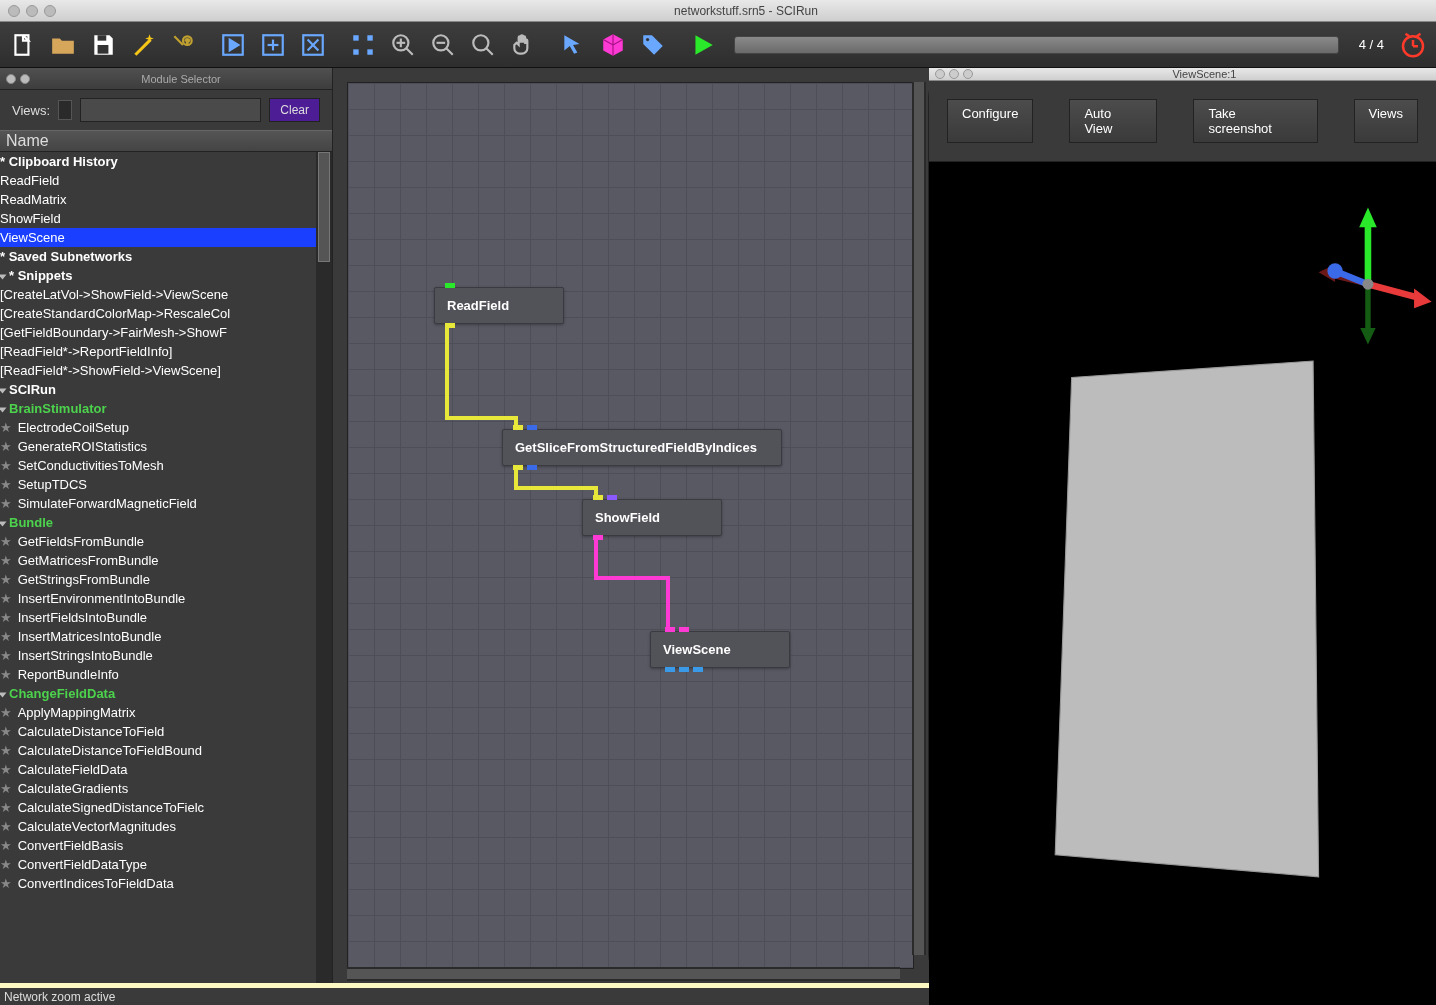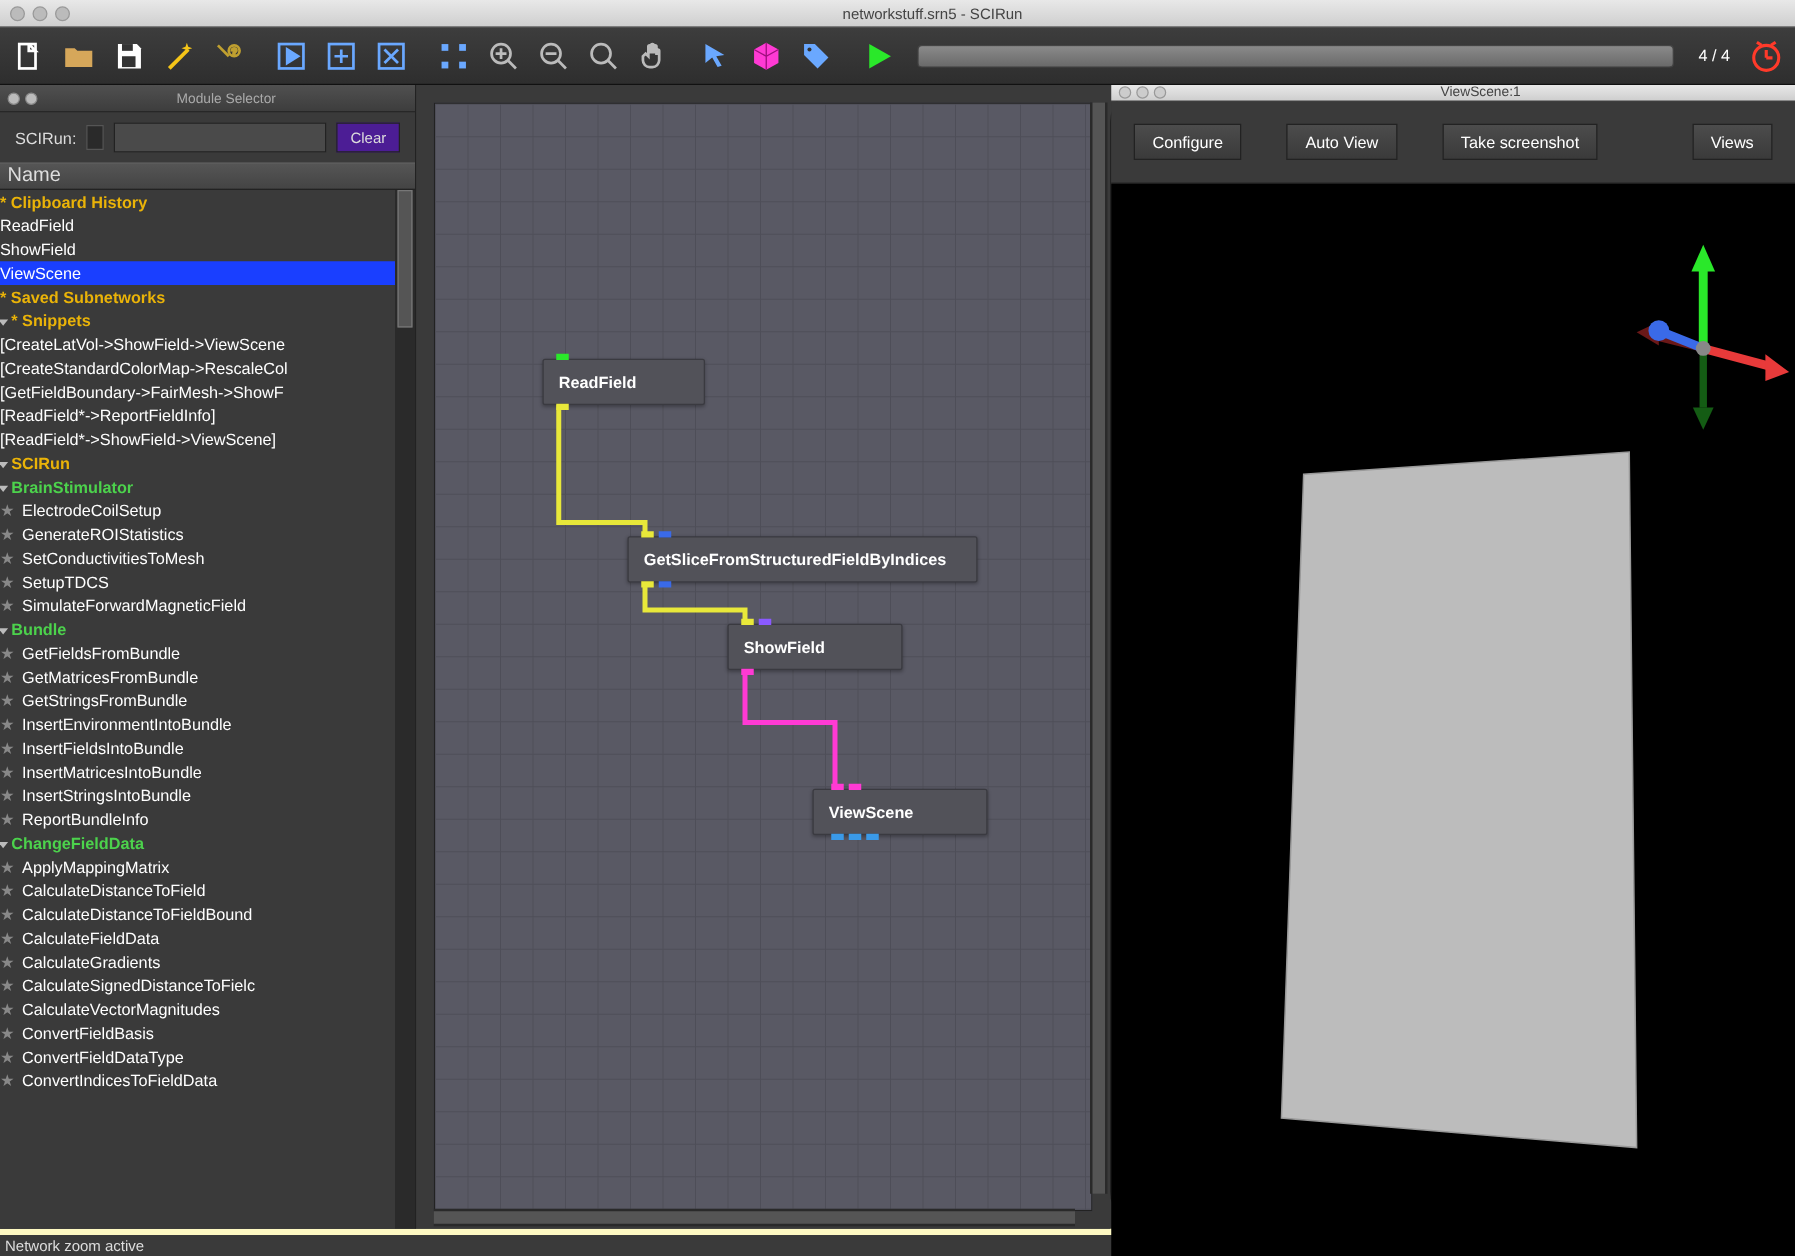--- a/index.html
+++ b/index.html
@@ -35,21 +35,21 @@
 .filter-input { flex:1; height:24px; background:#4a4a4a; border:1px solid #222; }
 .clear-btn { padding:4px 10px; background:#4c1d95; border:1px solid #222; font-size:12px; cursor:pointer; }
 .tree-head { height:22px; background:linear-gradient(#555,#444); border-top:1px solid #666; border-bottom:1px solid #222; display:flex; align-items:center; padding-left:6px; font-size:16px; }
 .tree { flex:1; overflow-y:hidden; position:relative; background:#3a3a3a; }
 .tree ul { list-style:none; }
 .tree li { padding: 1px 0 1px 0; white-space:nowrap; font-size:13px; line-height:17px; }
 .ind0 { padding-left: 20px; }
 .ind1 { padding-left: 38px; }
 .ind2 { padding-left: 58px; }
 .ind3 { padding-left: 78px; }
-.yellow { color:#eab308; font-weight:bold; }
+.yellow { color:#ffffff; font-weight:bold; }
 .green { color:#4cd24c; font-weight:bold; }
 .white { color:#fff; }
 .selected { background:#1a3fff; }
 .tri { display:inline-block; width:0; height:0; border-left:5px solid #bbb; border-top:4px solid transparent; border-bottom:4px solid transparent; margin-right:4px; transform:rotate(90deg); vertical-align:middle; }
 .star { color:#888; margin-right:6px; }
 .tree-scroll { position:absolute; right:0; top:0; bottom:0; width:16px; background:#2a2a2a; }
 .tree-scroll .thumb { position:absolute; left:2px; right:2px; top:0; height:110px; background:#555; border:1px solid #777; }
 
 
 .canvas-wrap { flex:1; position:relative; background:#3a3a3a; }
@@ -61,21 +61,21 @@
 .h-scroll .thumb { position:absolute; left:0; right:0; top:2px; bottom:2px; background:#555; }
 .v-scroll { position:absolute; right:2px; top:14px; bottom:28px; width:14px; background:#2a2a2a; }
 .v-scroll .thumb { position:absolute; top:0; bottom:0; left:2px; right:2px; background:#555; }
 .node { position:absolute; background:#525259; border:1px solid #3a3a40; border-radius:2px; padding:10px 12px; color:#fff; font-weight:bold; font-size:13px; box-shadow:0 1px 3px rgba(0,0,0,.3); }
 .port { position:absolute; width:10px; height:5px; }
 .port.top { top:-5px; }
 .port.bot { bottom:-5px; }
 svg.wires { position:absolute; left:0; top:0; width:100%; height:100%; pointer-events:none; }
 
 
-.view-panel { width:548px; background:#3a3a3a; display:flex; flex-direction:column; border-left:1px solid #222;border-radius:30px; }
+.view-panel { width:508px; background:#3a3a3a; display:flex; flex-direction:column; border-left:1px solid #222;border-radius:30px; }
 .view-titlebar { height:20px; background:linear-gradient(#e8e8e8,#cfcfcf); display:flex; align-items:center; border-bottom:1px solid #888; }
 .view-titlebar .winbtns { display:flex; gap:4px; margin-left:6px; }
 .view-titlebar .winbtns div { width:10px; height:10px; border-radius:50%; background:#ccc; border:1px solid #999; }
 .view-titlebar .title { flex:1; text-align:center; color:#444; font-size:11px; }
 .view-buttons { display:flex; background:#3a3a3a; border-bottom:1px solid #222; }
 .vbtn { padding:6px 14px; background:linear-gradient(#4c4c4c,#3a3a3a); border:1px solid #222; margin:18px; font-size:13px; color:#fff; cursor:pointer; }
 .viewport { flex:1; background:#000; position:relative; }
 
 
 .statusbar { height:22px; background:#3a3a3a; border-top:5px solid #fef9c3; display:flex; align-items:center; padding-left:4px; font-size:12px; color:#ddd; }
@@ -220,30 +220,31 @@
 
   <div class="sidebar">
     <div class="side-header">
       <div class="winbtns">
         <div></div>
         <div></div>
       </div>
       <div class="title">Module Selector</div>
     </div>
     <div class="filter-row">
-      <span>SCIRun:</span>
+      <span>Views:</span>
       <div class="filter-drop"></div>
       <div class="filter-input"></div>
       <div class="clear-btn">Clear</div>
     </div>
     <div class="tree-head">Name</div>
     <div class="tree">
       <ul id="tree-list">
           <li class="ind1"><span class="yellow">* Clipboard History</span></li>
           <li class="ind2"><span class="white">ReadField</span></li>
+          <li class="ind2"><span class="white">ReadMatrix</span></li>
           <li class="ind2"><span class="white">ShowField</span></li>
           <li class="selected ind2"><span class="white">ViewScene</span></li>
           <li class="ind1"><span class="yellow">* Saved Subnetworks</span></li>
           <li class="ind0"><span class="tri"></span><span class="yellow">* Snippets</span></li>
           <li class="ind2"><span class="white">[CreateLatVol-&gt;ShowField-&gt;ViewScene</span></li>
           <li class="ind2"><span class="white">[CreateStandardColorMap-&gt;RescaleCol</span></li>
           <li class="ind2"><span class="white">[GetFieldBoundary-&gt;FairMesh-&gt;ShowF</span></li>
           <li class="ind2"><span class="white">[ReadField*-&gt;ReportFieldInfo]</span></li>
           <li class="ind2"><span class="white">[ReadField*-&gt;ShowField-&gt;ViewScene]</span></li>
           <li class="ind0"><span class="tri"></span><span class="yellow">SCIRun</span></li>

